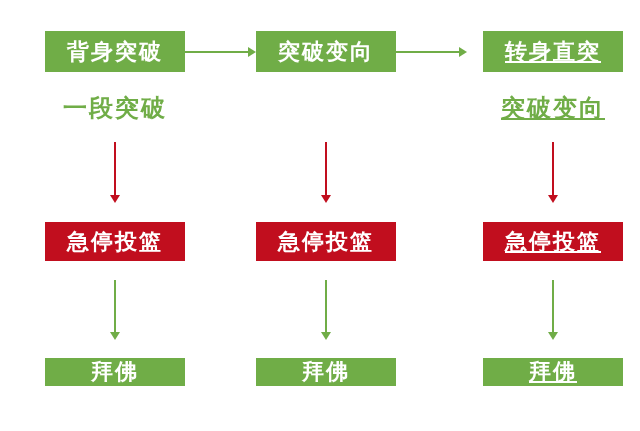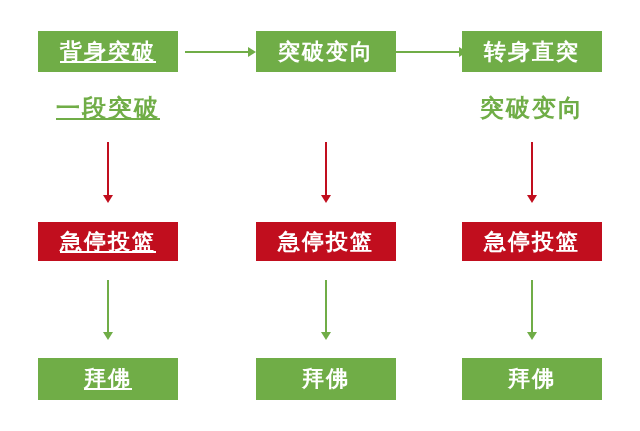--- a/index.html
+++ b/index.html
@@ -25,40 +25,40 @@
     font-weight: bold;
     font-size: 22px;
     letter-spacing: 2px;
     white-space: nowrap;
   }
   .green-box { background: var(--green, #70AD47); }
   .red-box   { background: var(--red, #C10E1E); }
 
   .row-top    { top: 31px;  height: 41px; }
   .row-stop   { top: 222px; height: 39px; }
-  .row-finish { top: 358px; height: 42px; }
+  .row-finish { top: 358px; height: 28px; }
 
   .stage-label {
     position: absolute;
     top: 95px;
     width: 140px;
     height: 26px;
     display: flex;
     align-items: center;
     justify-content: center;
     color: var(--green, #70AD47);
     font-weight: bold;
     font-size: 24px;
     letter-spacing: 2px;
     white-space: nowrap;
   }
 
-  .c1 { left: 38px; text-decoration: underline; }
+  .c1 { left: 45px; }
   .c2 { left: 256px; }
-  .c3 { left: 462px; }
+  .c3 { left: 483px; text-decoration: underline; }
 
   
   .v-arrow {
     position: absolute;
     width: 140px;
     display: flex;
     flex-direction: column;
     align-items: center;
   }
   .v-arrow .shaft { width: 2px; flex: 1; }

